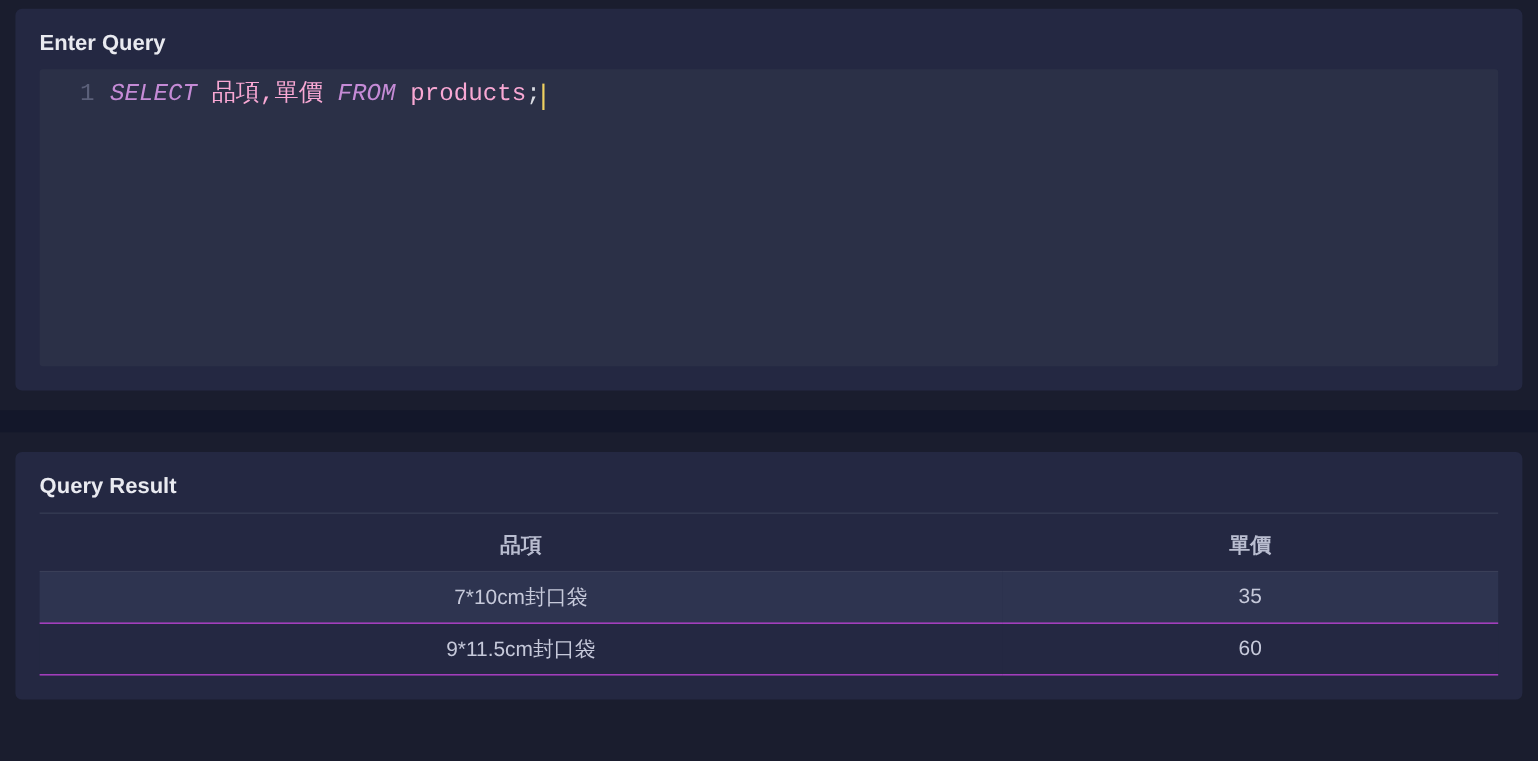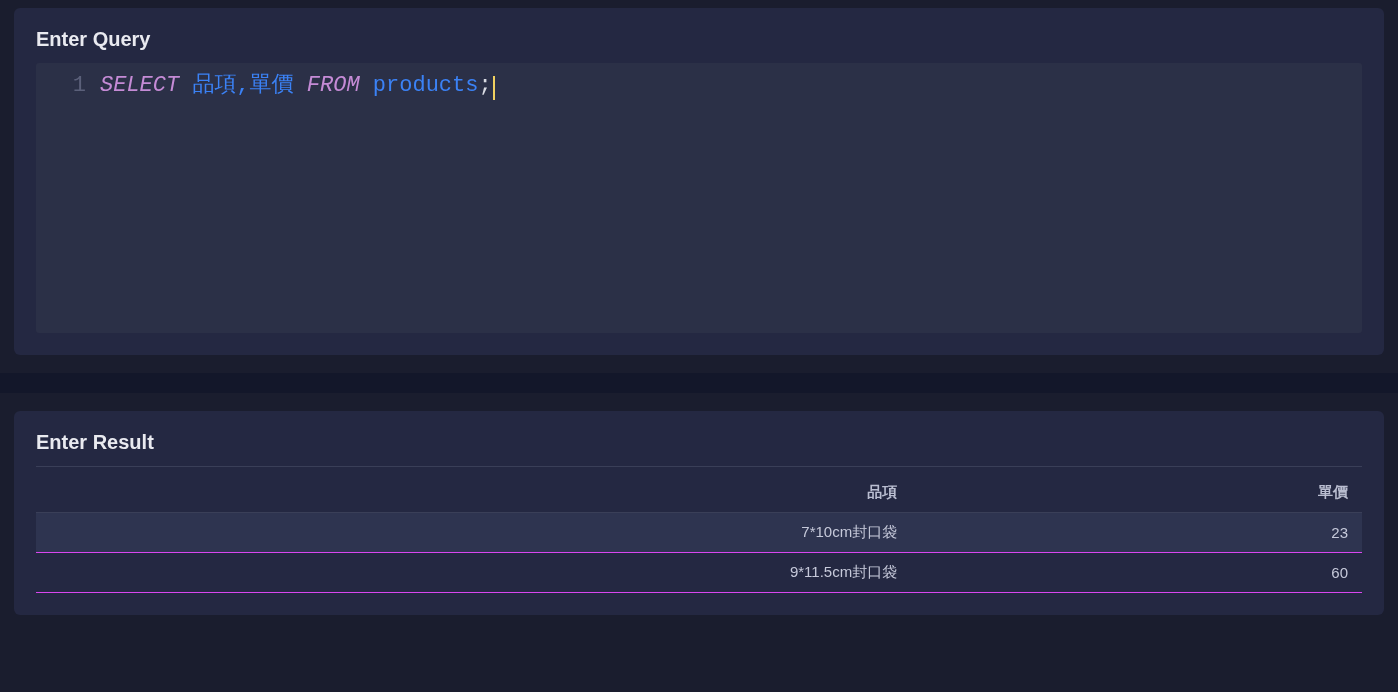--- a/index.html
+++ b/index.html
@@ -59,21 +59,21 @@
     user-select: none;
     flex-shrink: 0;
     font-size: 22px;
   }
   .code {
     color: #d9dbe3;
     white-space: pre;
     position: relative;
   }
   .kw { color: #c58bd6; font-style: italic; }
-  .ident { color: #3b82f6; }
+  .ident { color: #f9a8d4; }
   .punct { color: #d9dbe3; }
   .cursor {
     display: inline-block;
     width: 2px;
     height: 24px;
     background: #f0d060;
     vertical-align: text-bottom;
     margin-left: 1px;
     position: relative;
     top: 2px;
@@ -82,23 +82,23 @@
     border: none;
     border-top: 1px solid #3a3f58;
     margin: 12px 0 0 0;
   }
   table {
     width: 100%;
     border-collapse: collapse;
     margin-top: 6px;
   }
   th, td {
-    text-align: right;
+    text-align: center;
     padding: 10px 14px;
-    font-size: 15px;
+    font-size: 19px;
   }
   th {
     color: #b9bdd0;
     font-weight: 700;
     border-bottom: 1px solid #3a3f58;
   }
   td {
     color: #c6c9da;
     border-bottom: 1px solid #d946ef;
   }
@@ -120,33 +120,33 @@
     <div class="editor-line">
       <div class="gutter">1</div>
       <div class="code"><span class="kw">SELECT</span><span class="ident"> 品項,單價 </span><span class="kw">FROM</span><span class="ident"> products</span><span class="punct">;</span><span class="cursor"></span></div>
     </div>
   </div>
 </div>
 
 <div class="divider"></div>
 
 <div class="panel result-panel">
-  <div class="section-title">Enter Result</div>
+  <div class="section-title">Query Result</div>
   <hr class="result-sep">
   <table>
     <thead>
       <tr>
         <th class="col-item">品項</th>
         <th class="col-price">單價</th>
       </tr>
     </thead>
     <tbody>
       <tr>
         <td>7*10cm封口袋</td>
-        <td>23</td>
+        <td>35</td>
       </tr>
       <tr>
         <td>9*11.5cm封口袋</td>
         <td>60</td>
       </tr>
     </tbody>
   </table>
 </div>
 
 </body></html>

